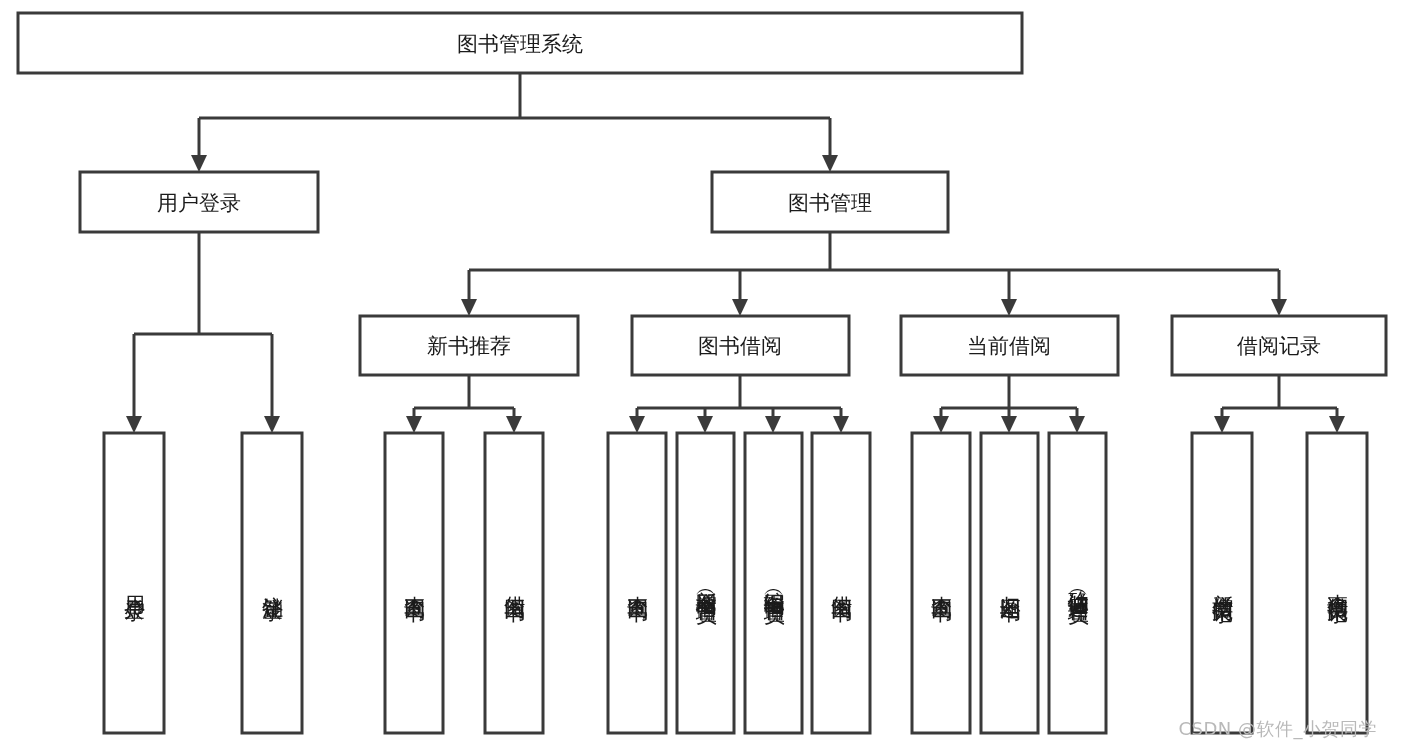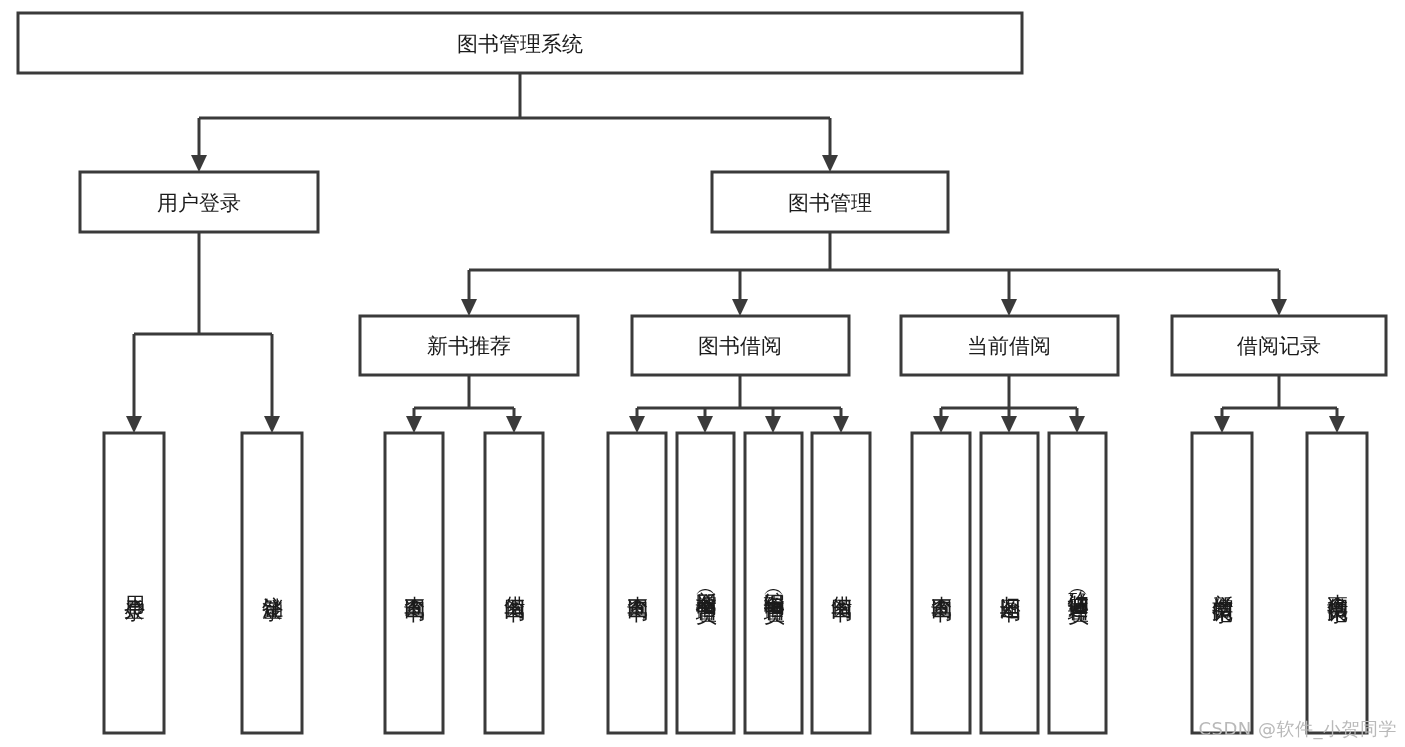--- a/index.html
+++ b/index.html
@@ -54,21 +54,21 @@
     letter-spacing: 2px;
     display: flex;
     align-items: center;
     justify-content: center;
     text-align: center;
     white-space: nowrap;
     pointer-events: none;
   }
   #watermark {
     position: absolute;
-    right: 8px;
+    right: 28px;
     bottom: 6px;
     font-family: "DejaVu Sans", "Liberation Sans", sans-serif;
     font-size: 18px;
     color: #b9b9b9;
     letter-spacing: 0.5px;
     white-space: nowrap;
   }
 </style>
 </head>
 <body>

